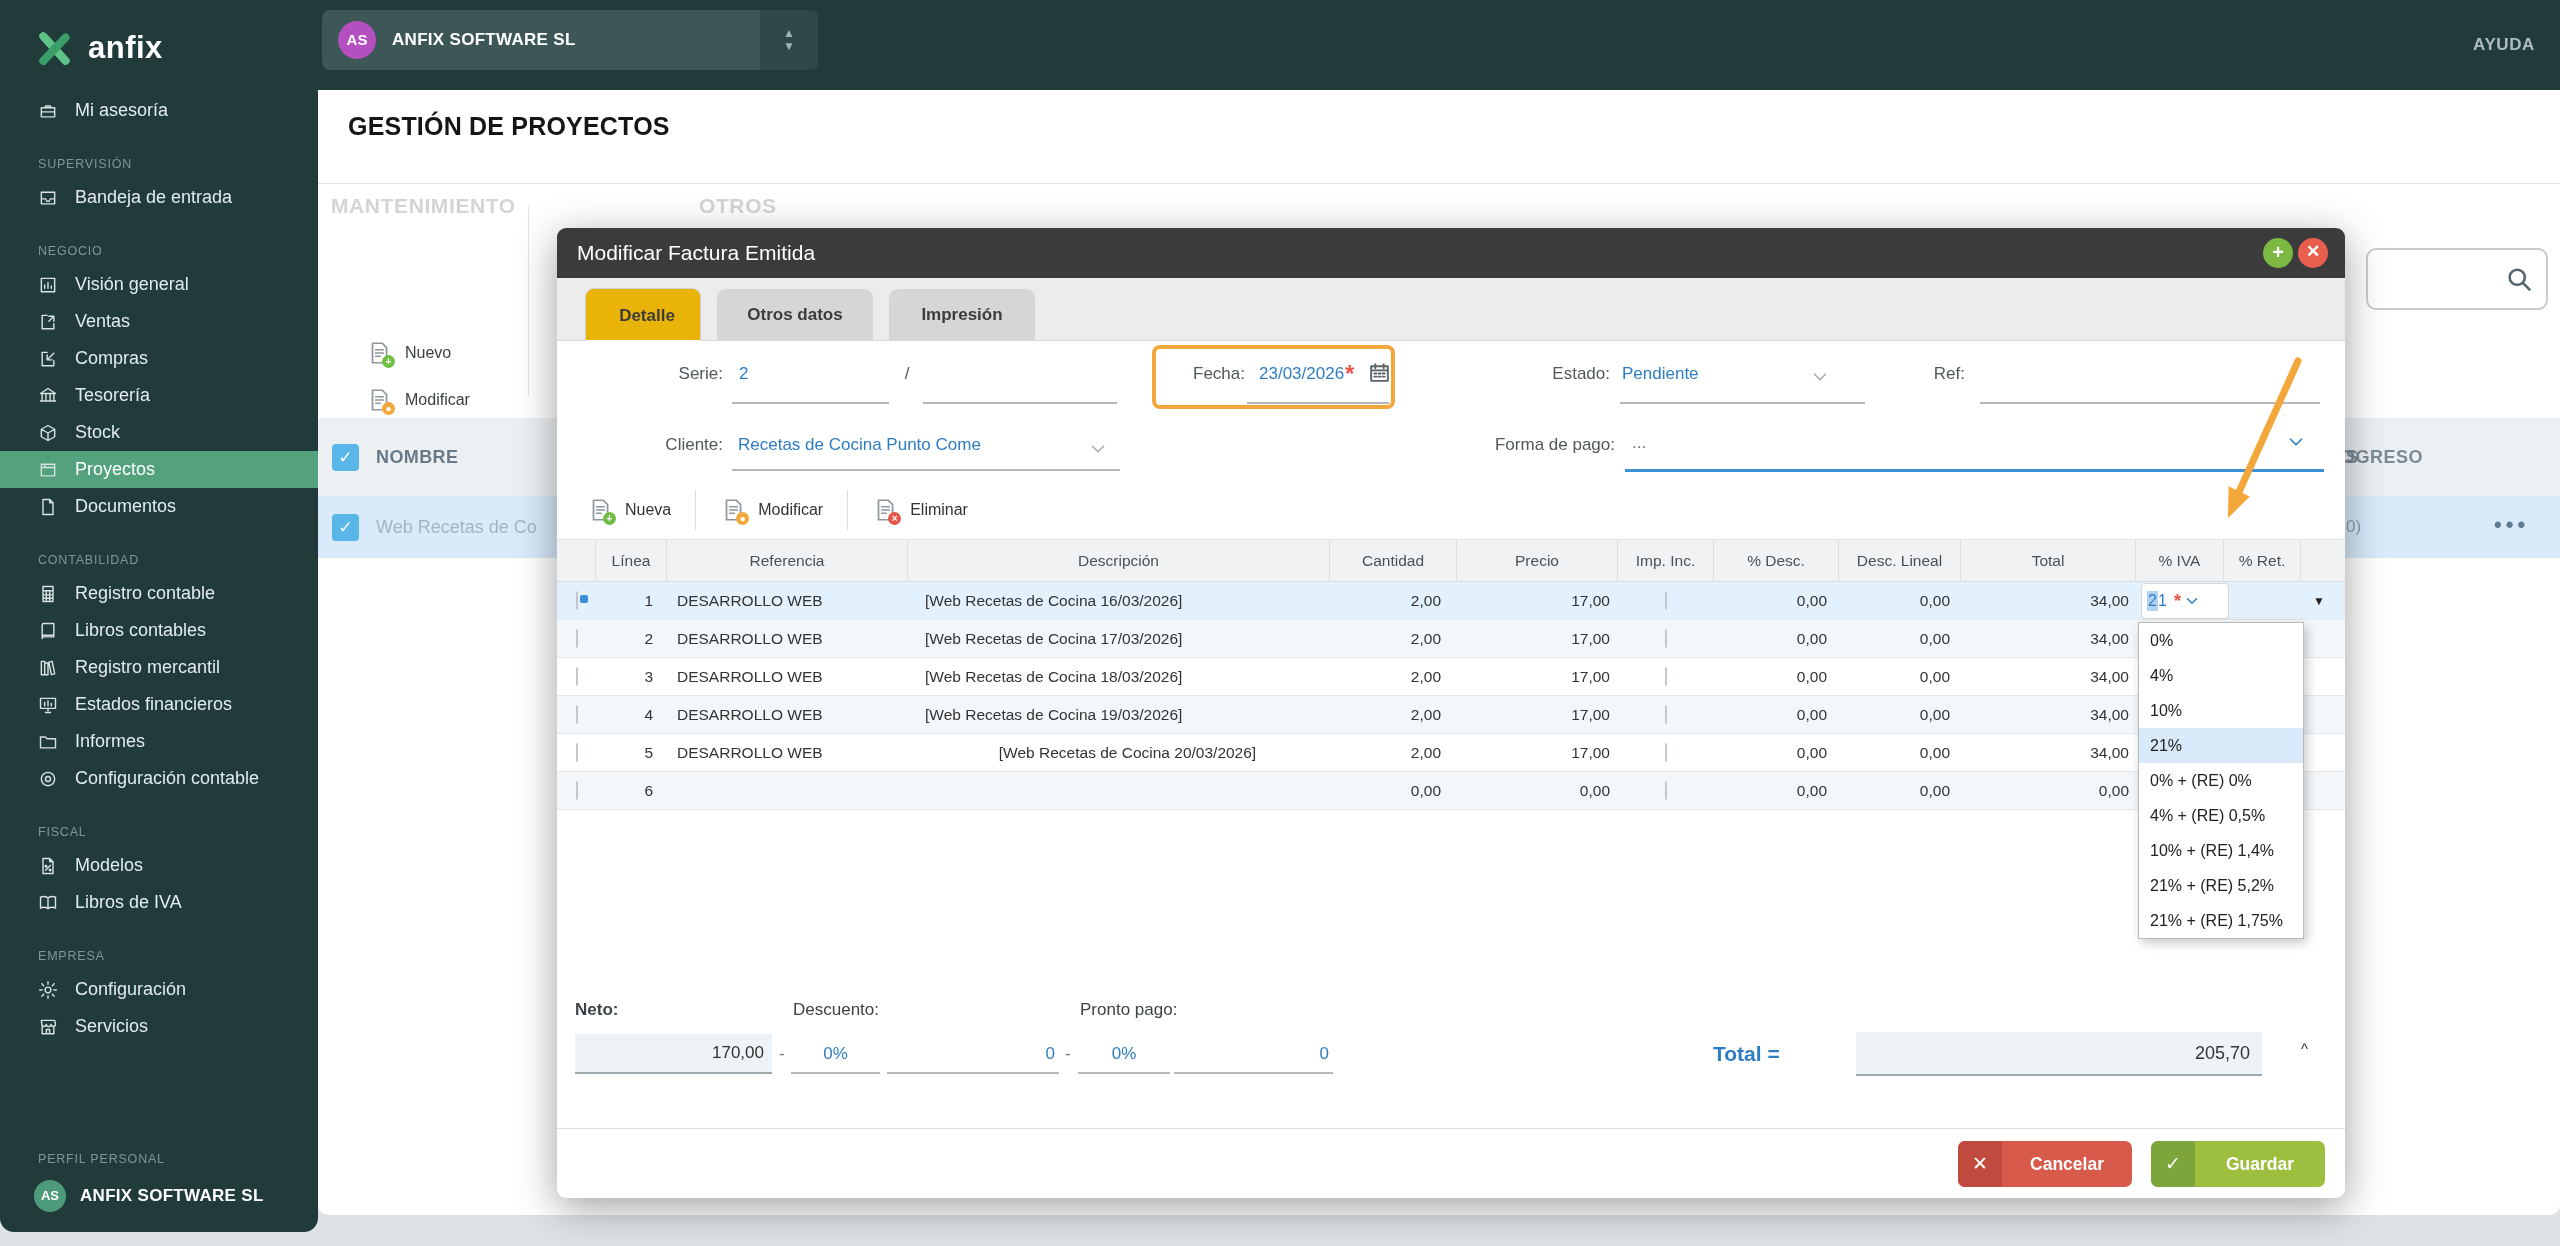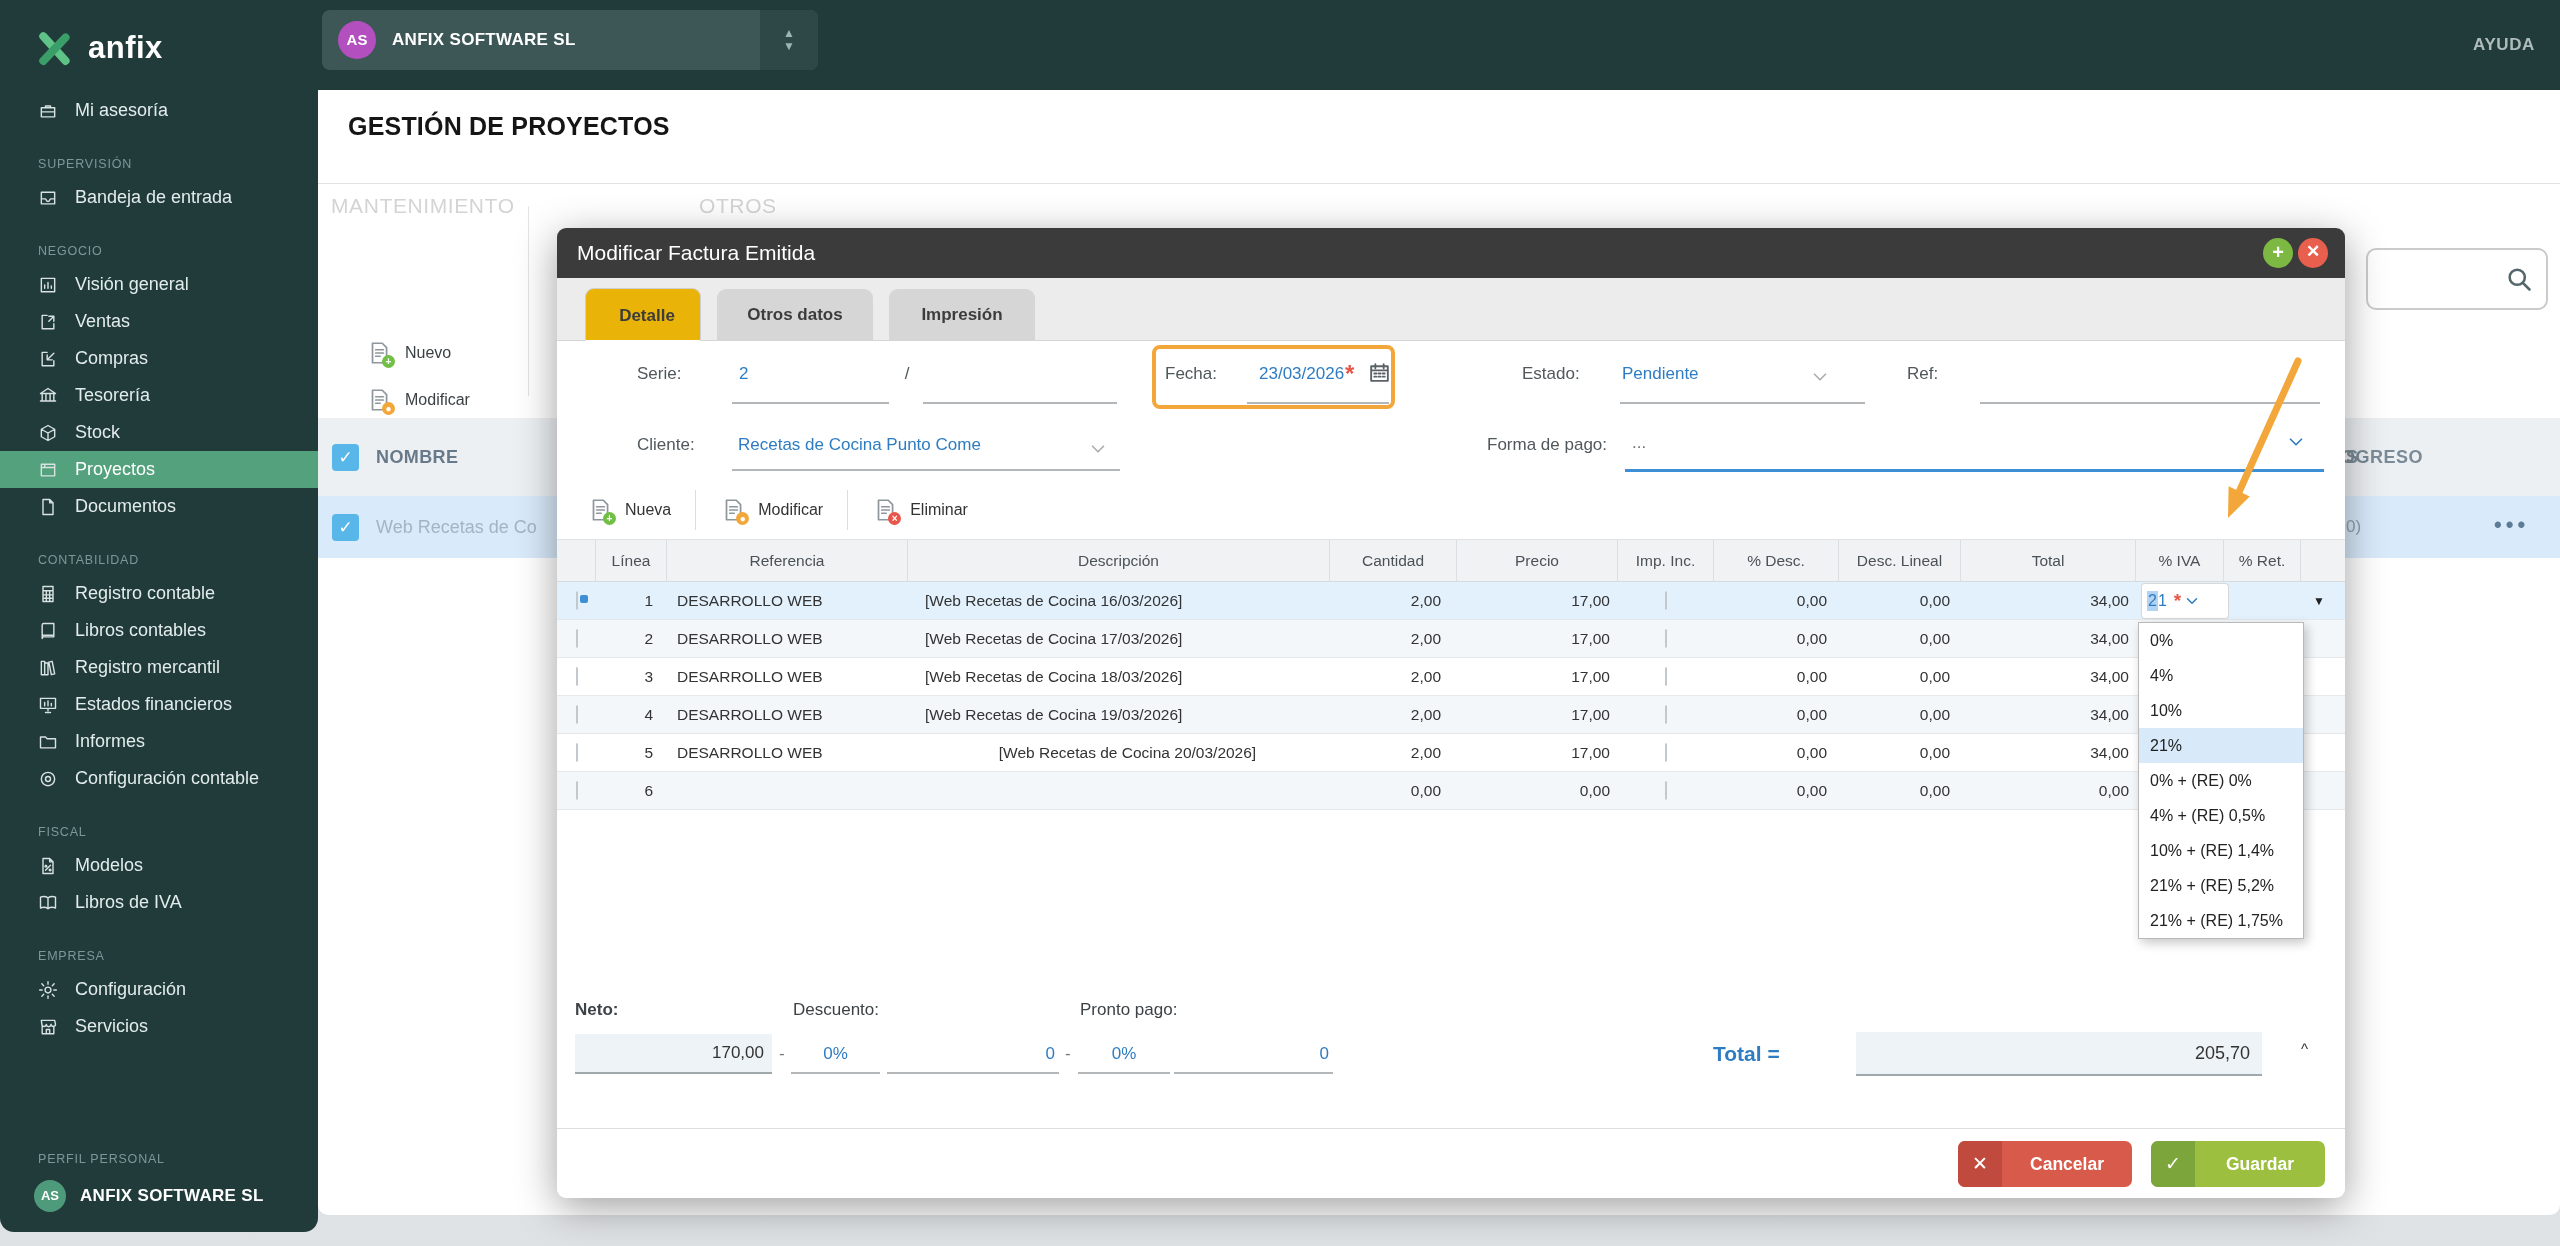--- a/index.html
+++ b/index.html
@@ -23,21 +23,21 @@
   .side-item .ic svg{width:20px;height:20px;display:block;}
   .side-item.selected{background:#53a27d;color:#fff;}
   #profile-label{position:absolute;left:38px;bottom:66px;color:#7e9697;font-size:12.5px;letter-spacing:.8px;}
   #profile{position:absolute;left:34px;bottom:20px;display:flex;align-items:center;gap:14px;cursor:pointer;}
   #profile .pavatar{width:32px;height:32px;border-radius:50%;background:#4d9b7a;color:#fff;font-size:13px;font-weight:bold;text-align:center;line-height:32px;}
   #profile .pname{color:#fff;font-size:17px;font-weight:bold;letter-spacing:.3px;}
   
   #content{position:absolute;left:318px;top:90px;width:2242px;height:1125px;background:#fff;border-radius:0 0 10px 10px;}
   #page-title{position:absolute;left:30px;top:22px;font-size:25px;font-weight:bold;color:#151515;letter-spacing:.2px;}
   #ribbon{position:absolute;left:0;top:93px;width:2242px;height:235px;border-top:1px solid #e2e2e2;}
-  .grp-label{position:absolute;top:10px;font-size:21px;font-weight:normal;color:#d4d4d4;letter-spacing:.6px;}
+  .grp-label{position:absolute;top:10px;font-size:21px;font-weight:bold;color:#d4d4d4;letter-spacing:.6px;}
   #grp1{left:13px;} #grp2{left:381px;}
   #ribbon-actions{position:absolute;left:48px;top:145px;}
   .ract{height:47px;display:flex;align-items:center;gap:13px;font-size:16px;color:#3a4144;cursor:pointer;}
   #ribbon .vdiv{position:absolute;left:210px;top:22px;height:190px;width:1px;background:#e3e3e3;}
   .docicon{position:relative;width:26px;height:26px;display:inline-block;}
   .docicon svg{width:26px;height:26px;display:block;}
   .docicon .badge{position:absolute;right:-3px;bottom:-2px;width:13px;height:13px;border-radius:50%;color:#fff;font-size:10px;font-style:normal;line-height:13px;text-align:center;font-weight:bold;}
   #list-header{position:absolute;left:0;top:328px;width:2242px;height:78px;background:#edf0f3;}
   #list-row{position:absolute;left:0;top:406px;width:2242px;height:62px;background:#d9eafb;}
   .bluecheck{position:absolute;width:27px;height:27px;background:#58b7e8;border-radius:4px;color:#fff;text-align:center;line-height:27px;font-size:17px;}
@@ -54,21 +54,21 @@
   #modal{position:absolute;left:557px;top:228px;width:1788px;height:969px;background:#fff;border-radius:9px;box-shadow:0 10px 40px rgba(0,0,0,.38);z-index:10;}
   #m-titlebar{position:absolute;left:0;top:0;width:100%;height:50px;background:#3b3b3b;border-radius:9px 9px 0 0;}
   #m-title{position:absolute;left:20px;top:0;height:50px;line-height:50px;color:#fff;font-size:21px;}
   .mcirc{position:absolute;top:10px;width:30px;height:30px;border-radius:50%;color:#fff;text-align:center;line-height:28px;font-size:20px;font-weight:bold;cursor:pointer;}
   #m-add{left:1706px;background:#7cb842;}
   #m-close{left:1741px;background:#e95f4d;font-size:17px;}
   #m-tabs{position:absolute;left:0;top:50px;width:100%;height:63px;background:#ececec;border-bottom:1px solid #d6d6d6;box-sizing:border-box;}
   .mtab{position:absolute;bottom:-1px;height:53px;line-height:53px;text-align:center;font-size:17px;font-weight:bold;color:#3c3c3c;border-radius:9px 9px 0 0;cursor:pointer;}
   .mtab.inactive{background:#d6d6d6;height:52px;line-height:52px;}
   .mtab.active{background:#eab308;border:1px solid #cfcfcf;border-bottom:1px solid #fff;box-sizing:border-box;z-index:2;padding-left:8px;}
-  .flabel{position:absolute;font-size:17px;color:#50585c;text-align:left;}
+  .flabel{position:absolute;font-size:17px;color:#50585c;text-align:right;}
   .fvalue{position:absolute;font-size:17px;color:#2e7cc3;}
   .uline{position:absolute;height:2px;background:#b3b7ba;}
   .uline.blue{background:#3d8fd6;height:3px;}
   .chev{position:absolute;width:22px;height:22px;color:#a9adb0;}
   .chev svg{width:22px;height:22px;}
   .chev.blue{color:#2e7cc3;}
   #fecha-box{position:absolute;left:595px;top:117px;width:243px;height:64px;border:4px solid #f3a73a;border-radius:8px;box-sizing:border-box;pointer-events:none;z-index:6;}
   .redast{position:absolute;color:#e8564a;font-size:24px;font-weight:bold;}
   #cal-ic{position:absolute;left:810px;top:132px;width:25px;height:25px;color:#5a6266;}
   #cal-ic svg{width:25px;height:25px;}

